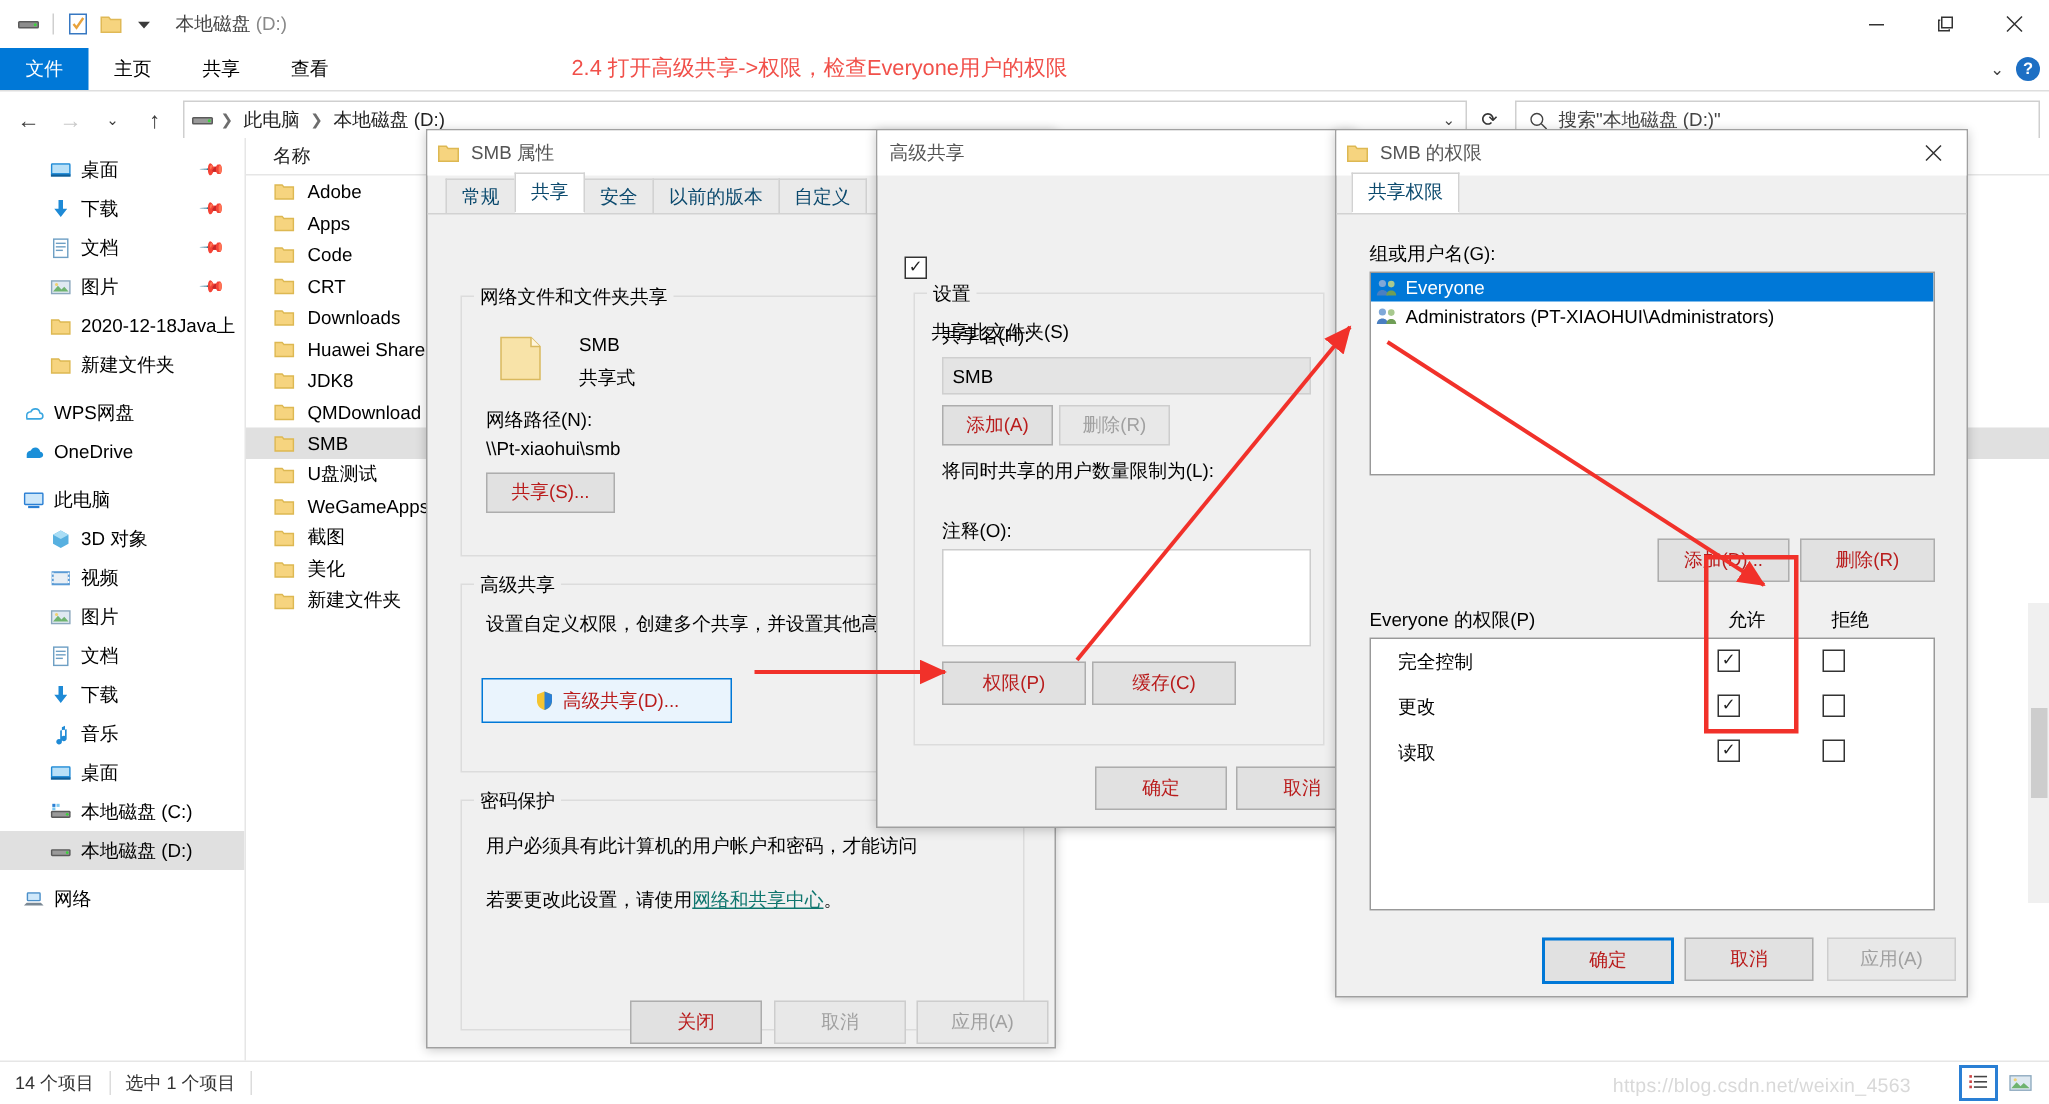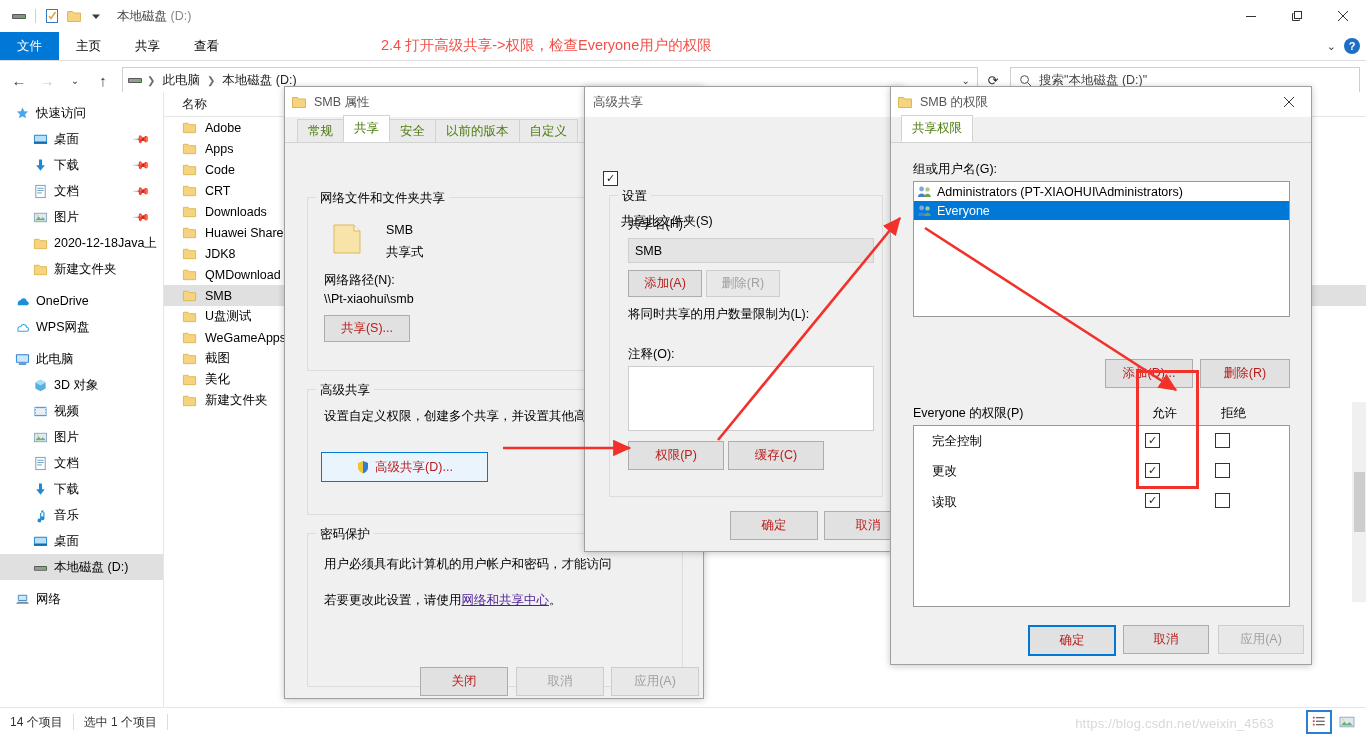--- a/index.html
+++ b/index.html
@@ -74,21 +74,21 @@
   
   .dlg{position:absolute;background:#f0f0f0;border:1px solid #a0a0a0;box-shadow:0 1px 7px rgba(0,0,0,.22);}
   .dlg-tb{height:30px;background:#fff;display:flex;align-items:center;padding:0 6px;position:relative;}
   .dlg-tb .dicon{width:16px;height:16px;margin-right:7px;}
   .dlg-title{font-size:12.5px;color:#555;}
   .dlg-x{position:absolute;right:0;top:0;width:44px;height:30px;display:flex;align-items:center;justify-content:center;
          color:#333;font-size:15px;}
   .dlg-body{position:relative;}
 
   .tabstrip{display:flex;align-items:flex-end;height:25px;padding-left:12px;border-bottom:1px solid #d2d2d2;}
-  .tb{height:22px;padding:0 10px;display:flex;align-items:center;font-size:12.5px;color:#4d7c0f;
+  .tb{height:22px;padding:0 10px;display:flex;align-items:center;font-size:12.5px;color:#0c4a6e;
       border:1px solid #d2d2d2;border-bottom:none;background:#eaeaea;margin-right:-1px;justify-content:center;}
   .tb.active{background:#fff;height:25px;position:relative;z-index:2;border-bottom:1px solid #fff;}
 
   .grp{position:absolute;border:1px solid #dcdcdc;}
   .grp-lbl{position:absolute;top:-8px;left:8px;background:#f0f0f0;padding:0 4px;font-size:12.5px;color:#000;}
 
   .lbl{font-size:12.5px;color:#000;position:absolute;}
   .btn{position:absolute;background:#e1e1e1;border:1px solid #adadad;font-size:12.5px;color:#b91c1c;
        display:flex;align-items:center;justify-content:center;}
   .btn.dis{color:#a0a0a0;background:#e8e8e8;border-color:#cdcdcd;}
@@ -97,21 +97,21 @@
   .txtin{position:absolute;background:#fff;border:1px solid #ccc;font-size:12.5px;color:#000;
          display:flex;align-items:center;padding-left:6px;}
   .txtin.ro{background:#e4e4e4;border:1px solid #cfcfcf;}
   .cbx{width:13px;height:13px;border:1px solid #333;background:#fff;display:inline-flex;
        align-items:center;justify-content:center;position:absolute;}
   .cbx .tick{font-size:11px;line-height:1;color:#222;margin-top:-1px;}
   .listbox{position:absolute;background:#fff;border:1px solid #999;overflow:hidden;}
   .lrow{height:19px;display:flex;align-items:center;padding-left:3px;font-size:12.5px;}
   .lrow.sel{background:#0078d7;color:#fff;}
   .lrow .uic{width:16px;height:14px;margin-right:4px;flex:0 0 16px;}
-  .link{color:#4c1d95;text-decoration:underline;}
+  .link{color:#0f766e;text-decoration:underline;}
 
   
   .anno{position:absolute;color:#f1504a;font-size:14.5px;white-space:nowrap;}
   .redbox{position:absolute;border:3px solid #f1312a;}
   svg.ovl{position:absolute;left:0;top:0;width:1366px;height:736px;pointer-events:none;}
 </style>
 </head>
 <body>
 
 <div id="explorer">
@@ -212,28 +212,20 @@
           <circle cx="6" cy="6" r="4.2" fill="none" stroke="#444"></circle>
           <path d="M9.2 9.2L13 13" stroke="#444"></path>
         </svg>
       <span class="ph">搜索"本地磁盘 (D:)"</span>
     </div>
   </div>
 
   <div class="bodyarea">
     <div class="navpane">
 
-      <div class="nvrow ind0">
-        <span class="ic">
-            <svg width="15" height="15" viewBox="0 0 16 16">
-              <path d="M8 1.5l1.8 4 4.2.4-3.2 2.9.97 4.2L8 10.8 4.2 13l.97-4.2L2 5.9l4.2-.4z" fill="#4ca6e8"></path>
-            </svg>
-          </span>
-        <span>快速访问</span>
-      </div>
       <div class="nvrow ind1">
         <span class="ic">
             <svg width="15" height="15" viewBox="0 0 16 16">
               <rect x="1" y="3" width="14" height="9" rx="1" fill="#1e8ad6"></rect>
               <rect x="2" y="4" width="12" height="6" fill="#b8e0f8"></rect>
               <rect x="1" y="11" width="14" height="1.6" fill="#0f5f99"></rect>
             </svg>
           </span>
         <span>桌面</span>
         <span class="pin">📌</span>
@@ -283,32 +275,32 @@
             <svg width="15" height="15" viewBox="0 0 16 16">
               <path d="M1.5 3.5h5l1.2 1.5h6.8v8.5h-13z" fill="#f6d47f" stroke="#ddb852"></path>
             </svg>
           </span>
         <span>新建文件夹</span>
       </div>
       <div style="height:6px"></div>
       <div class="nvrow ind0">
         <span class="ic">
             <svg width="15" height="15" viewBox="0 0 16 16">
+              <path d="M3.2 12h9c1.4 0 2.3-1 2.3-2.1s-.9-2-2.1-2.1c-.2-1.7-1.6-2.9-3.3-2.9-1.4 0-2.6.9-3.1 2C4.3 7 3 8.2 3 9.7c0 1.3.2 2.3.2 2.3z" fill="none" stroke="#3aa6e0" stroke-width="1.1"></path>
+            </svg>
+          </span>
+        <span>WPS网盘</span>
+      </div>
+      <div class="nvrow ind0">
+        <span class="ic">
+            <svg width="15" height="15" viewBox="0 0 16 16">
               <path d="M3 12h9.3c1.5 0 2.4-1.1 2.4-2.2 0-1.2-.9-2.1-2.1-2.2-.2-1.8-1.7-3-3.4-3-1.5 0-2.7.9-3.2 2.1C4.4 6.8 3 8 3 9.6 3 10.9 3 12 3 12z" fill="#1b8fd8"></path>
             </svg>
           </span>
         <span>OneDrive</span>
-      </div>
-      <div class="nvrow ind0">
-        <span class="ic">
-            <svg width="15" height="15" viewBox="0 0 16 16">
-              <path d="M3.2 12h9c1.4 0 2.3-1 2.3-2.1s-.9-2-2.1-2.1c-.2-1.7-1.6-2.9-3.3-2.9-1.4 0-2.6.9-3.1 2C4.3 7 3 8.2 3 9.7c0 1.3.2 2.3.2 2.3z" fill="none" stroke="#3aa6e0" stroke-width="1.1"></path>
-            </svg>
-          </span>
-        <span>WPS网盘</span>
       </div>
       <div style="height:6px"></div>
       <div class="nvrow ind0">
         <span class="ic">
             <svg width="15" height="15" viewBox="0 0 16 16">
               <rect x="1" y="2.5" width="14" height="9" rx="1" fill="#2a7fd4"></rect>
               <rect x="2" y="3.5" width="12" height="7" fill="#cde7fa"></rect>
               <rect x="4" y="12" width="8" height="1.6" fill="#2a7fd4"></rect>
             </svg>
           </span>
@@ -377,20 +369,33 @@
       </div>
       <div class="nvrow ind1">
         <span class="ic">
             <svg width="15" height="15" viewBox="0 0 16 16">
               <rect x="1" y="3" width="14" height="9" rx="1" fill="#1e8ad6"></rect>
               <rect x="2" y="4" width="12" height="6" fill="#b8e0f8"></rect>
               <rect x="1" y="11" width="14" height="1.6" fill="#0f5f99"></rect>
             </svg>
           </span>
         <span>桌面</span>
+      </div>
+      <div class="nvrow ind1">
+        <span class="ic">
+            <svg width="15" height="15" viewBox="0 0 16 16">
+              <rect x="1" y="7" width="14" height="5" rx="1" fill="#5a5a5a"></rect>
+              <rect x="2" y="8" width="12" height="3" fill="#9a9a9a"></rect>
+              <rect x="2" y="2" width="2.2" height="2.2" fill="#2a7fd4"></rect>
+              <rect x="5" y="2" width="2.2" height="2.2" fill="#7ec8f0"></rect>
+              <rect x="2" y="4.6" width="2.2" height="2" fill="#7ec8f0"></rect>
+              <circle cx="12.6" cy="9.5" r="1" fill="#3cd23c"></circle>
+            </svg>
+          </span>
+        <span>本地磁盘 (C:)</span>
       </div>
       <div class="nvrow ind1 sel">
         <span class="ic">
             <svg width="15" height="15" viewBox="0 0 16 16">
               <rect x="1" y="6.5" width="14" height="5" rx="1" fill="#5a5a5a"></rect>
               <rect x="2" y="7.5" width="12" height="3" fill="#9a9a9a"></rect>
               <circle cx="12.6" cy="9" r="1" fill="#3cd23c"></circle>
             </svg>
           </span>
         <span>本地磁盘 (D:)</span>
@@ -668,37 +673,37 @@
   </div>
   <div class="dlg-body" style="height:547px;">
     <div class="tabstrip" style="padding-left:10px;">
       <div class="tb active">
           <span>共享权限</span>
         </div>
     </div>
 
     <span class="lbl" style="left:22px;top:44px;">组或用户名(G):</span>
     <div class="listbox" style="left:22px;top:64px;width:375px;height:134px;">
+      <div class="lrow sel">
+        <span class="uic"><svg width="16" height="14" viewBox="0 0 16 14">
+              <circle cx="4.6" cy="4" r="2.4" fill="#7fa8d8"></circle>
+              <path d="M.9 12c0-2.2 1.7-3.6 3.7-3.6S8.3 9.8 8.3 12z" fill="#4a7fc1"></path>
+              <circle cx="10.5" cy="4.4" r="2.2" fill="#a8c98f"></circle>
+              <path d="M7.2 12c0-2 1.5-3.3 3.3-3.3s3.3 1.3 3.3 3.3z" fill="#6f9e56"></path>
+            </svg></span>
+        <span>Everyone</span>
+      </div>
       <div class="lrow">
         <span class="uic"><svg width="16" height="14" viewBox="0 0 16 14">
               <circle cx="4.6" cy="4" r="2.4" fill="#7fa8d8"></circle>
               <path d="M.9 12c0-2.2 1.7-3.6 3.7-3.6S8.3 9.8 8.3 12z" fill="#4a7fc1"></path>
               <circle cx="10.5" cy="4.4" r="2.2" fill="#a8c98f"></circle>
               <path d="M7.2 12c0-2 1.5-3.3 3.3-3.3s3.3 1.3 3.3 3.3z" fill="#6f9e56"></path>
             </svg></span>
         <span>Administrators (PT-XIAOHUI\Administrators)</span>
-      </div>
-      <div class="lrow sel">
-        <span class="uic"><svg width="16" height="14" viewBox="0 0 16 14">
-              <circle cx="4.6" cy="4" r="2.4" fill="#7fa8d8"></circle>
-              <path d="M.9 12c0-2.2 1.7-3.6 3.7-3.6S8.3 9.8 8.3 12z" fill="#4a7fc1"></path>
-              <circle cx="10.5" cy="4.4" r="2.2" fill="#a8c98f"></circle>
-              <path d="M7.2 12c0-2 1.5-3.3 3.3-3.3s3.3 1.3 3.3 3.3z" fill="#6f9e56"></path>
-            </svg></span>
-        <span>Everyone</span>
       </div>
     </div>
 
     <div class="btn" style="left:214px;top:242px;width:86px;height:27px;">
         <span>添加(D)...</span>
       </div>
     <div class="btn" style="left:309px;top:242px;width:88px;height:27px;">
         <span>删除(R)</span>
       </div>
 

